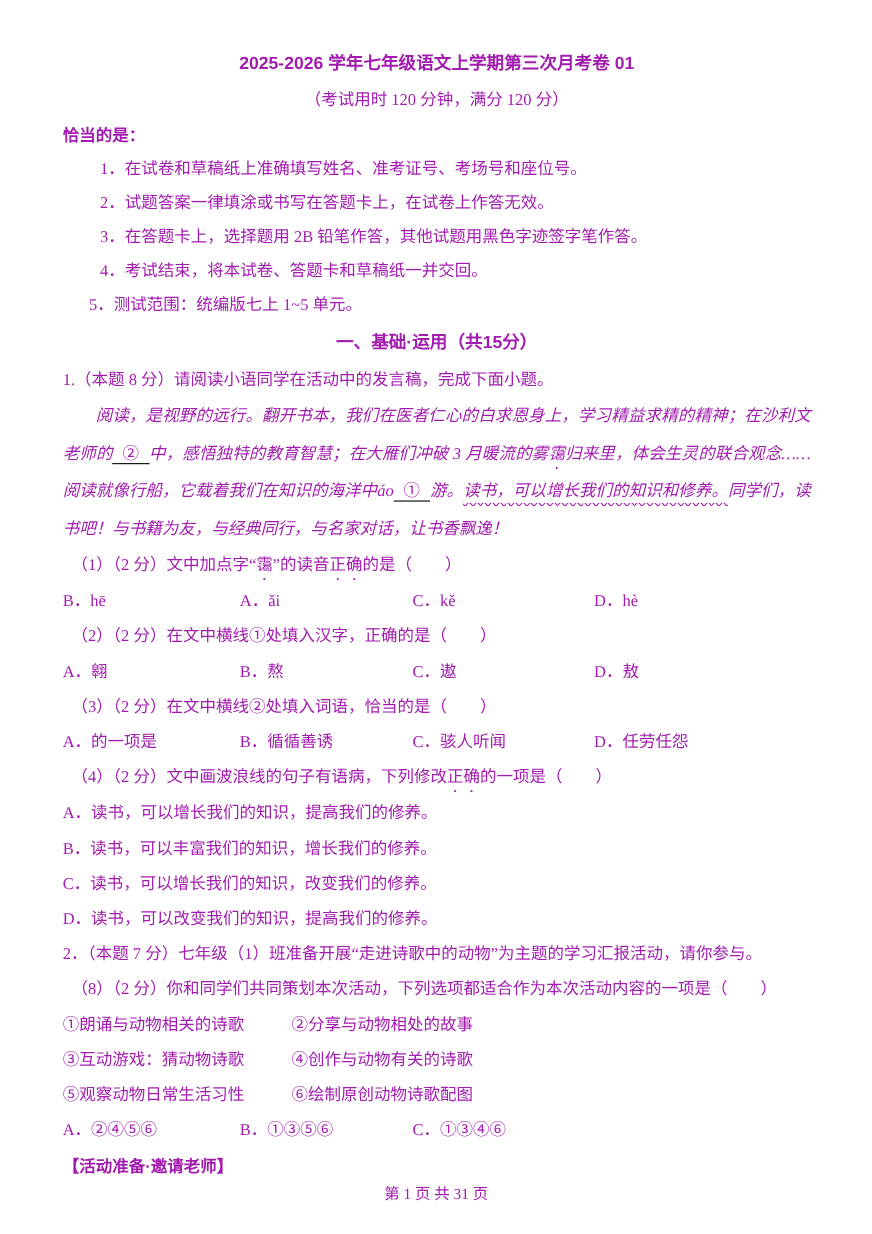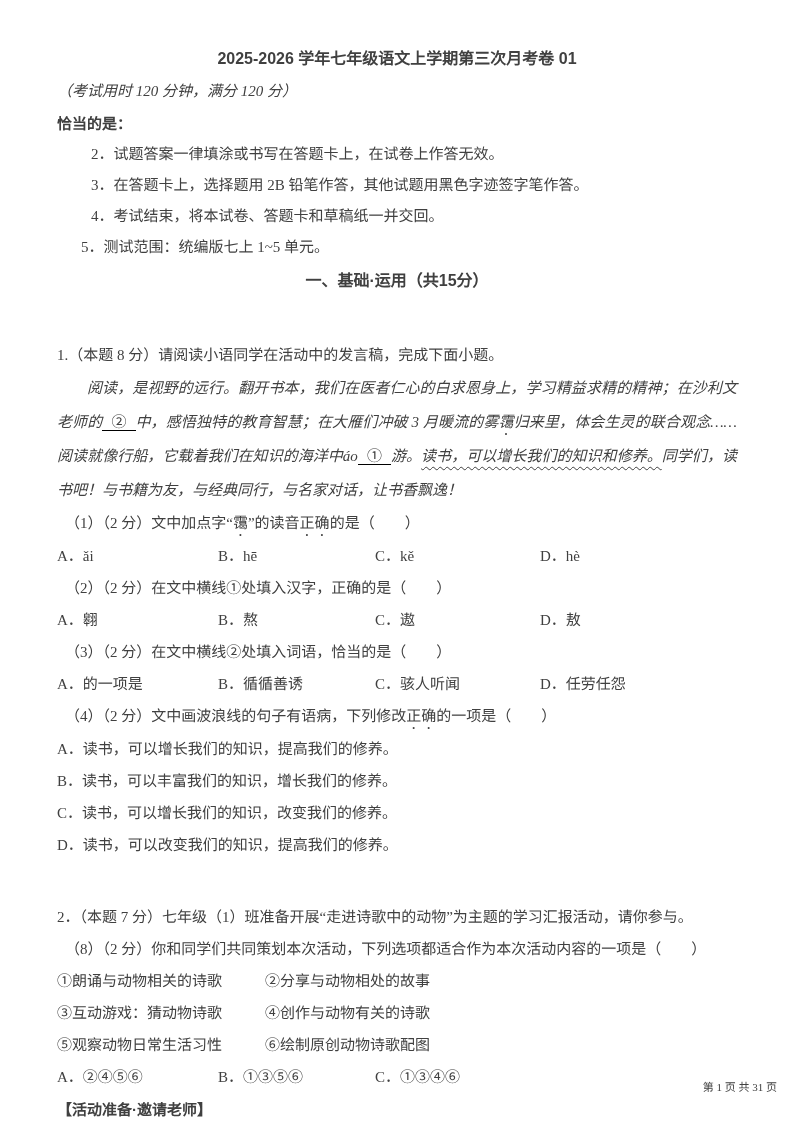--- a/index.html
+++ b/index.html
@@ -2,53 +2,53 @@
 <html lang="zh-CN"><head>
 <meta charset="utf-8">
 <style>
   html,body { margin:0; padding:0; background:#ffffff; }
   .page {
     position:relative;
     width:793px; height:1122px;
     background:#ffffff;
     box-sizing:border-box;
     padding:44px 56px 0 57px;
-    color:#404040;
+    color:#a21caf;
     font-family:"Liberation Serif","DejaVu Serif",serif;
     font-size:15px;
     line-height:32px;
     overflow:hidden;
   }
   .title {
     text-align:center;
     font-family:"Liberation Sans","DejaVu Sans",sans-serif;
     font-weight:bold;
     font-size:16px;
     line-height:30px;
   }
   .subtitle {
-    font-style:italic;
+    text-align:center;
     font-size:15px;
     line-height:34px;
   }
   .notice-h {
     font-family:"Liberation Sans","DejaVu Sans",sans-serif;
     font-weight:bold;
     line-height:31px;
   }
   .notice-item { padding-left:34px; line-height:31px; }
   .notice-item.last { padding-left:24px; }
   .section-h {
     text-align:center;
     font-family:"Liberation Sans","DejaVu Sans",sans-serif;
     font-weight:bold;
     font-size:16px;
     line-height:36px;
   }
-  .stem { line-height:32px;margin-top:40px; }
+  .stem { line-height:32px; }
   .substem { padding-left:8px; line-height:32px; }
   .passage {
     margin:0;
     font-style:italic;
     text-indent:2em;
     text-align:justify;
     line-height:34px;
   }
   .blank {
     border-bottom:1px solid #000;
@@ -75,50 +75,51 @@
   .optline { line-height:32px; }
   .pairrow { display:flex; line-height:32px; }
   .pairrow > span:nth-child(1){ width:208px; }
   .bracket-h {
     font-family:"Liberation Sans","DejaVu Sans",sans-serif;
     font-weight:bold;
     line-height:33px;
   }
   .footer {
     position:absolute;
-    left:0; right:16px; bottom:26px;
-    text-align:right;
-    font-size:11px;
+    left:0; right:0; bottom:26px;
+    text-align:center;
+    font-size:14px;
     line-height:18px;
   }
 </style>
 </head>
 <body>
 
 <div class="page">
 
   <div class="title">2025-2026 学年七年级语文上学期第三次月考卷 01</div>
   <div class="subtitle">（考试用时 120 分钟，满分 120 分）</div>
 
   <div class="notice-h">恰当的是：</div>
+  <div class="notice-item">1．在试卷和草稿纸上准确填写姓名、准考证号、考场号和座位号。</div>
   <div class="notice-item">2．试题答案一律填涂或书写在答题卡上，在试卷上作答无效。</div>
   <div class="notice-item">3．在答题卡上，选择题用 2B 铅笔作答，其他试题用黑色字迹签字笔作答。</div>
   <div class="notice-item">4．考试结束，将本试卷、答题卡和草稿纸一并交回。</div>
   <div class="notice-item last">5．测试范围：统编版七上 1~5 单元。</div>
 
   <div class="section-h">一、基础·运用（共15分）</div>
 
   <div class="stem">1.（本题 8 分）请阅读小语同学在活动中的发言稿，完成下面小题。</div>
 
   <p class="passage"><span>阅读，是视野的远行。翻开书本，我们在医者仁心的白求恩身上，学习精益求精的精神；在沙利文老师的</span><span class="blank">②</span><span>中，感悟独特的教育智慧；在大雁们冲破 3 月暖流的雾</span><span class="emdot">霭</span><span>归来里，体会生灵的联合观念……阅读就像行船，它载着我们在知识的海洋中áo</span><span class="blank">①</span><span>游。</span><span class="wavy">读书，可以增长我们的知识和修养。</span><span>同学们，读书吧！与书籍为友，与经典同行，与名家对话，让书香飘逸！</span></p>
 
   <div class="substem"><span>（1）（2 分）文中加点字“</span><span class="emdot">霭</span><span>”的读音</span><span class="emdot">正确</span><span>的是（　　）</span></div>
   <div class="optrow4">
+    <span>B．hē</span>
     <span>A．ǎi</span>
-    <span>B．hē</span>
     <span>C．kě</span>
     <span>D．hè</span>
   </div>
 
   <div class="substem">（2）（2 分）在文中横线①处填入汉字，正确的是（　　）</div>
   <div class="optrow4">
     <span>A．翱</span>
     <span>B．熬</span>
     <span>C．遨</span>
     <span>D．敖</span>

